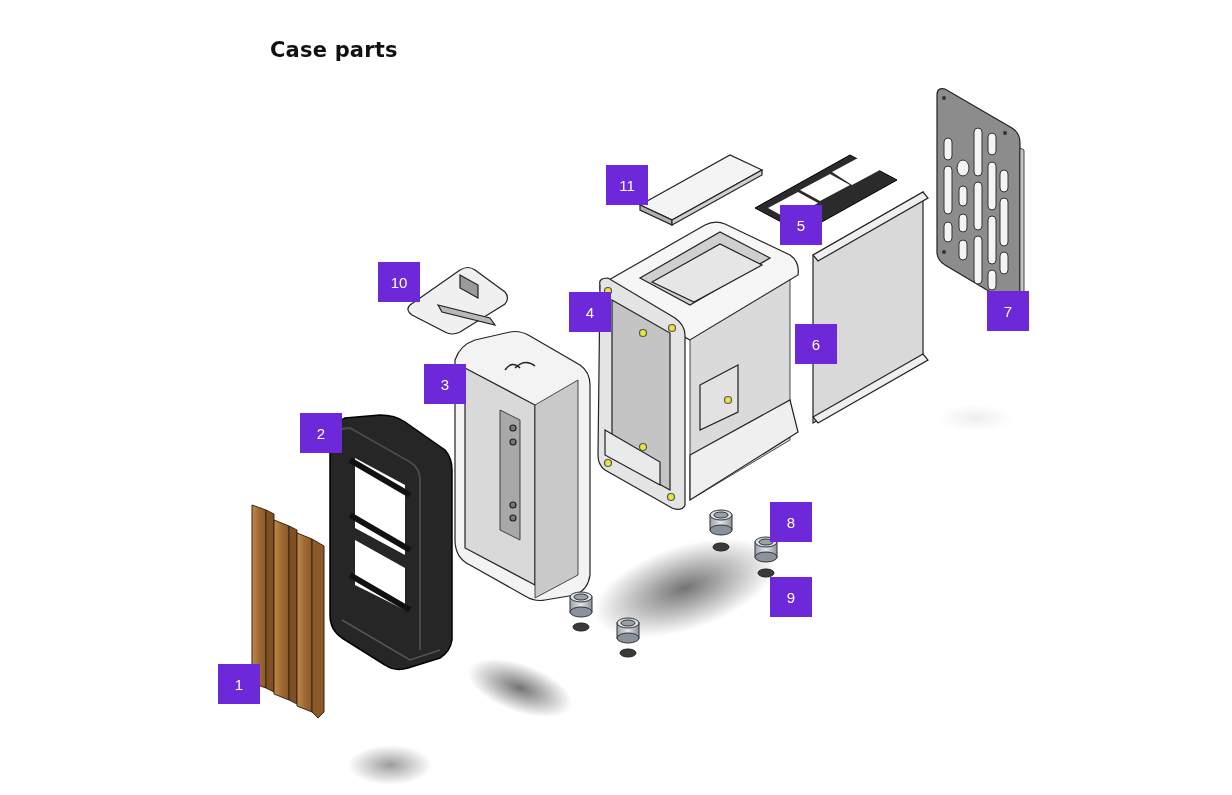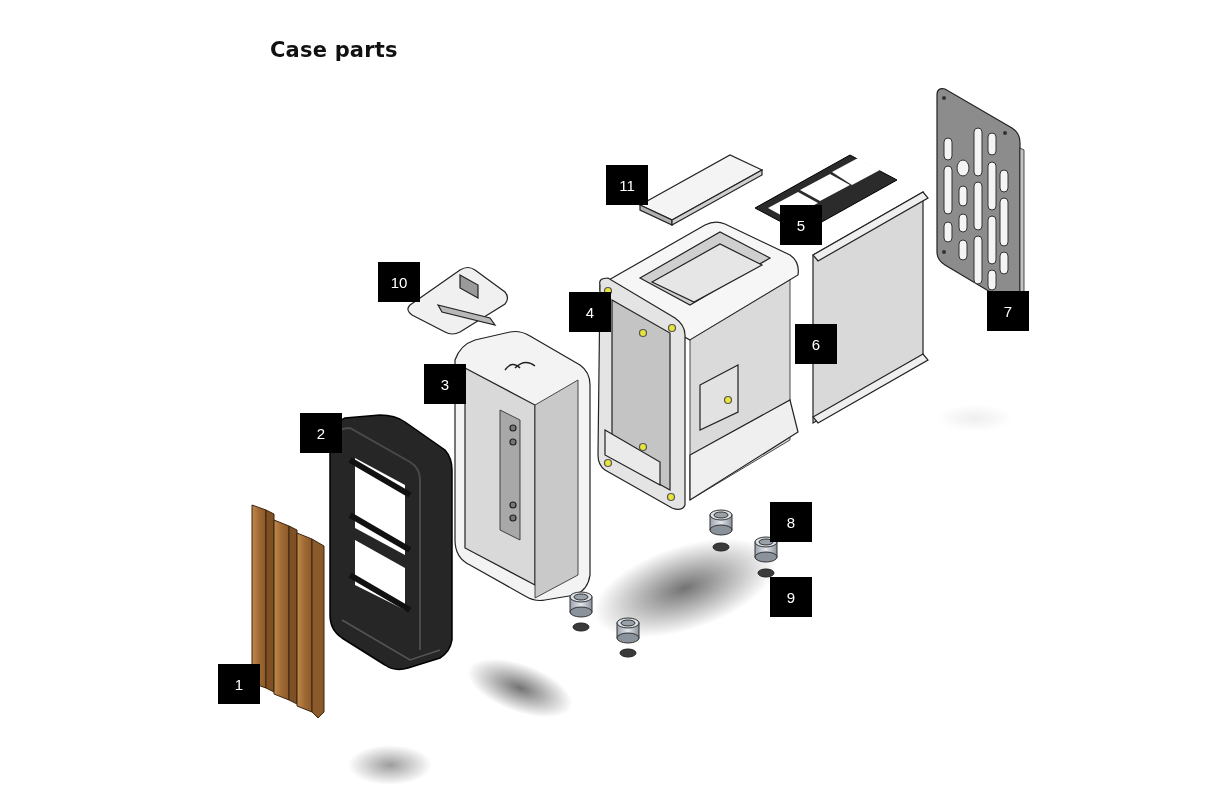--- a/index.html
+++ b/index.html
@@ -1,19 +1,19 @@
 <!DOCTYPE html>
 <html><head>
 <meta charset="utf-8">
 <style>
   html, body { margin: 0; padding: 0; background: #ffffff; }
   body { width: 1232px; height: 795px; position: relative; overflow: hidden; font-family: "DejaVu Sans", sans-serif; }
   .title { position: absolute; left: 262px; top: 38px; font-size: 21px; font-weight: bold; color: #111111; letter-spacing: 0.2px; margin-left: 8px; }
   svg.scene { position: absolute; left: 0; top: 0; }
-  .tag { position: absolute; width: 42px; height: 40px; background: #000000; color: #ffffff; font-size: 15px; display: flex; align-items: center; justify-content: center; font-family: "Liberation Sans", sans-serif; }
+  .tag { position: absolute; width: 42px; height: 40px; background: #6d28d9; color: #ffffff; font-size: 15px; display: flex; align-items: center; justify-content: center; font-family: "Liberation Sans", sans-serif; }
 </style>
 </head>
 <body>
 
 <div class="title">Case parts</div>
 
 <svg class="scene" width="1232" height="795" viewBox="0 0 1232 795">
   <defs>
     <radialGradient id="shadow" cx="50%" cy="50%" r="50%">
       <stop offset="0%" stop-color="#000" stop-opacity="0.55"></stop>

